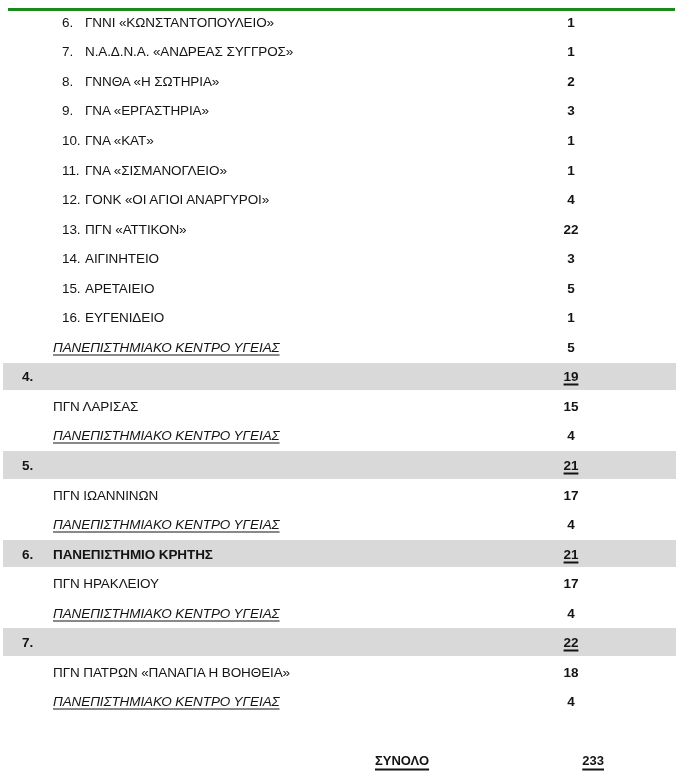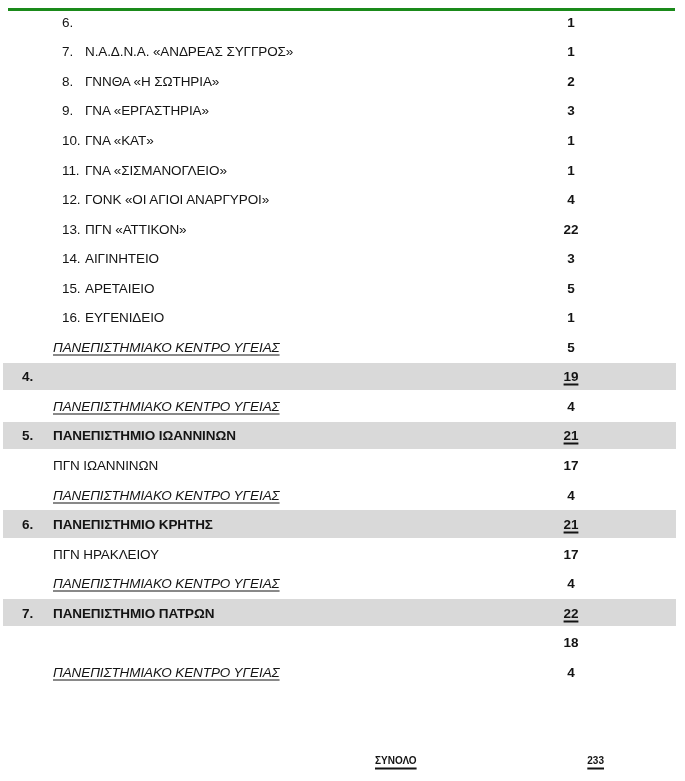--- a/index.html
+++ b/index.html
@@ -31,40 +31,41 @@
     background:var(--band);
   }
   .row.section .num{left:22px;font-weight:700;}
   .row.section .label{left:53px;font-weight:700;}
   .row .value{
     left:538px;width:66px;text-align:center;font-weight:700;
   }
   .row.section .value{
     text-decoration:underline;text-underline-offset:3px;text-decoration-thickness:1.8px;
   }
-  .total-row{position:absolute;left:0;top:745px;width:685px;height:30px;font-size:10px;}
+  .total-row{position:absolute;left:0;top:745px;width:685px;height:30px;font-size:13px;}
   .total-row .total-label{
     position:absolute;left:375px;top:50%;transform:translateY(-50%);
     font-weight:700;text-decoration:underline;text-underline-offset:4px;
     text-decoration-thickness:2px;white-space:nowrap;
   }
   .total-row .total-value{
     position:absolute;left:538px;width:66px;top:50%;transform:translateY(-50%);
     text-align:right;font-weight:700;text-decoration:underline;
     text-underline-offset:4px;text-decoration-thickness:2px;
   }
 </style>
 </head>
 <body>
 
 <div class="page">
   <div class="top-rule" style="background: rgb(26, 138, 26);"></div>
   <div class="rows" id="rows">
       <div class="row item">
         <span class="num">6.</span>
+        <span class="label">ΓΝΝΙ «ΚΩΝΣΤΑΝΤΟΠΟΥΛΕΙΟ»</span>
         <span class="value">1</span>
       </div>
       <div class="row item">
         <span class="num">7.</span>
         <span class="label">Ν.Α.Δ.Ν.Α. «ΑΝΔΡΕΑΣ ΣΥΓΓΡΟΣ»</span>
         <span class="value">1</span>
       </div>
       <div class="row item">
         <span class="num">8.</span>
         <span class="label">ΓΝΝΘΑ «Η ΣΩΤΗΡΙΑ»</span>
@@ -111,27 +112,30 @@
         <span class="value">1</span>
       </div>
       <div class="row subrow_underlined">
         <span class="label">ΠΑΝΕΠΙΣΤΗΜΙΑΚΟ ΚΕΝΤΡΟ ΥΓΕΙΑΣ</span>
         <span class="value">5</span>
       </div>
       <div class="row section">
         <span class="num">4.</span>
         <span class="value">19</span>
       </div>
+      <div class="row subrow">
+        <span class="label">ΠΓΝ ΛΑΡΙΣΑΣ</span>
+        <span class="value">15</span>
+      </div>
       <div class="row subrow_underlined">
         <span class="label">ΠΑΝΕΠΙΣΤΗΜΙΑΚΟ ΚΕΝΤΡΟ ΥΓΕΙΑΣ</span>
         <span class="value">4</span>
       </div>
       <div class="row section">
         <span class="num">5.</span>
-        <span class="label">ΠΑΝΕΠΙΣΤΗΜΙΟ ΙΩΑΝΝΙΝΩΝ</span>
         <span class="value">21</span>
       </div>
       <div class="row subrow">
         <span class="label">ΠΓΝ ΙΩΑΝΝΙΝΩΝ</span>
         <span class="value">17</span>
       </div>
       <div class="row subrow_underlined">
         <span class="label">ΠΑΝΕΠΙΣΤΗΜΙΑΚΟ ΚΕΝΤΡΟ ΥΓΕΙΑΣ</span>
         <span class="value">4</span>
       </div>
@@ -143,24 +147,24 @@
       <div class="row subrow">
         <span class="label">ΠΓΝ ΗΡΑΚΛΕΙΟΥ</span>
         <span class="value">17</span>
       </div>
       <div class="row subrow_underlined">
         <span class="label">ΠΑΝΕΠΙΣΤΗΜΙΑΚΟ ΚΕΝΤΡΟ ΥΓΕΙΑΣ</span>
         <span class="value">4</span>
       </div>
       <div class="row section">
         <span class="num">7.</span>
-        <span class="label">ΠΑΝΕΠΙΣΤΗΜΙΟ ΠΑΤΡΩΝ</span>
         <span class="value">22</span>
       </div>
       <div class="row subrow">
+        <span class="label">ΠΓΝ ΠΑΤΡΩΝ «ΠΑΝΑΓΙΑ Η ΒΟΗΘΕΙΑ»</span>
         <span class="value">18</span>
       </div>
       <div class="row subrow_underlined">
         <span class="label">ΠΑΝΕΠΙΣΤΗΜΙΑΚΟ ΚΕΝΤΡΟ ΥΓΕΙΑΣ</span>
         <span class="value">4</span>
       </div>
     </div>
   <div class="total-row">
     <span class="total-label">ΣΥΝΟΛΟ</span>
     <span class="total-value">233</span>

